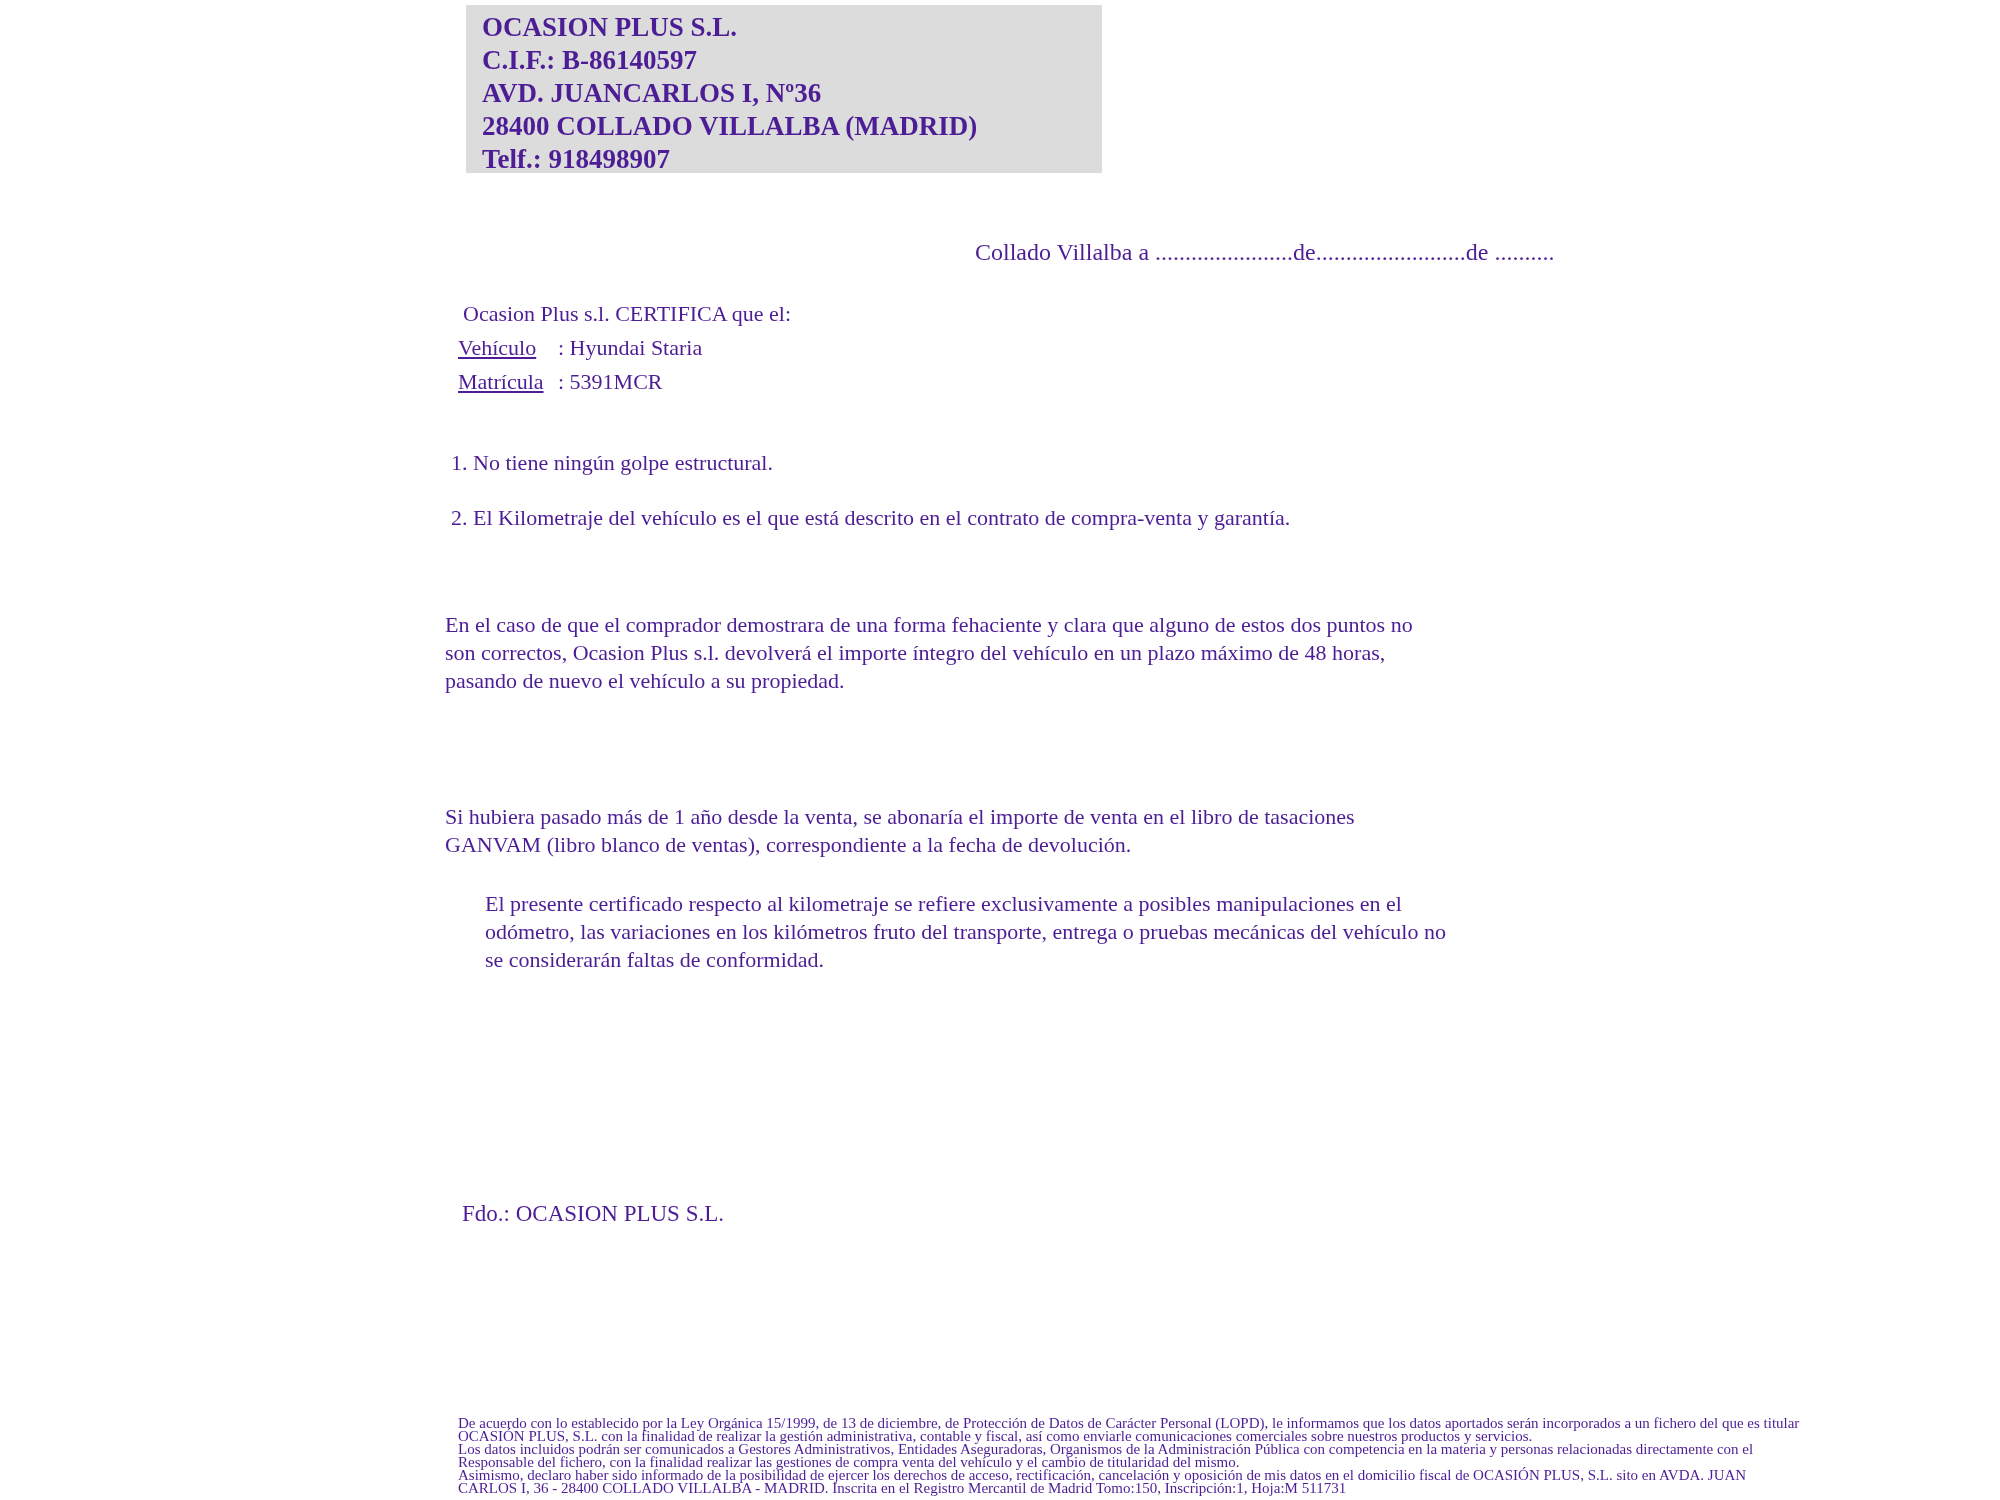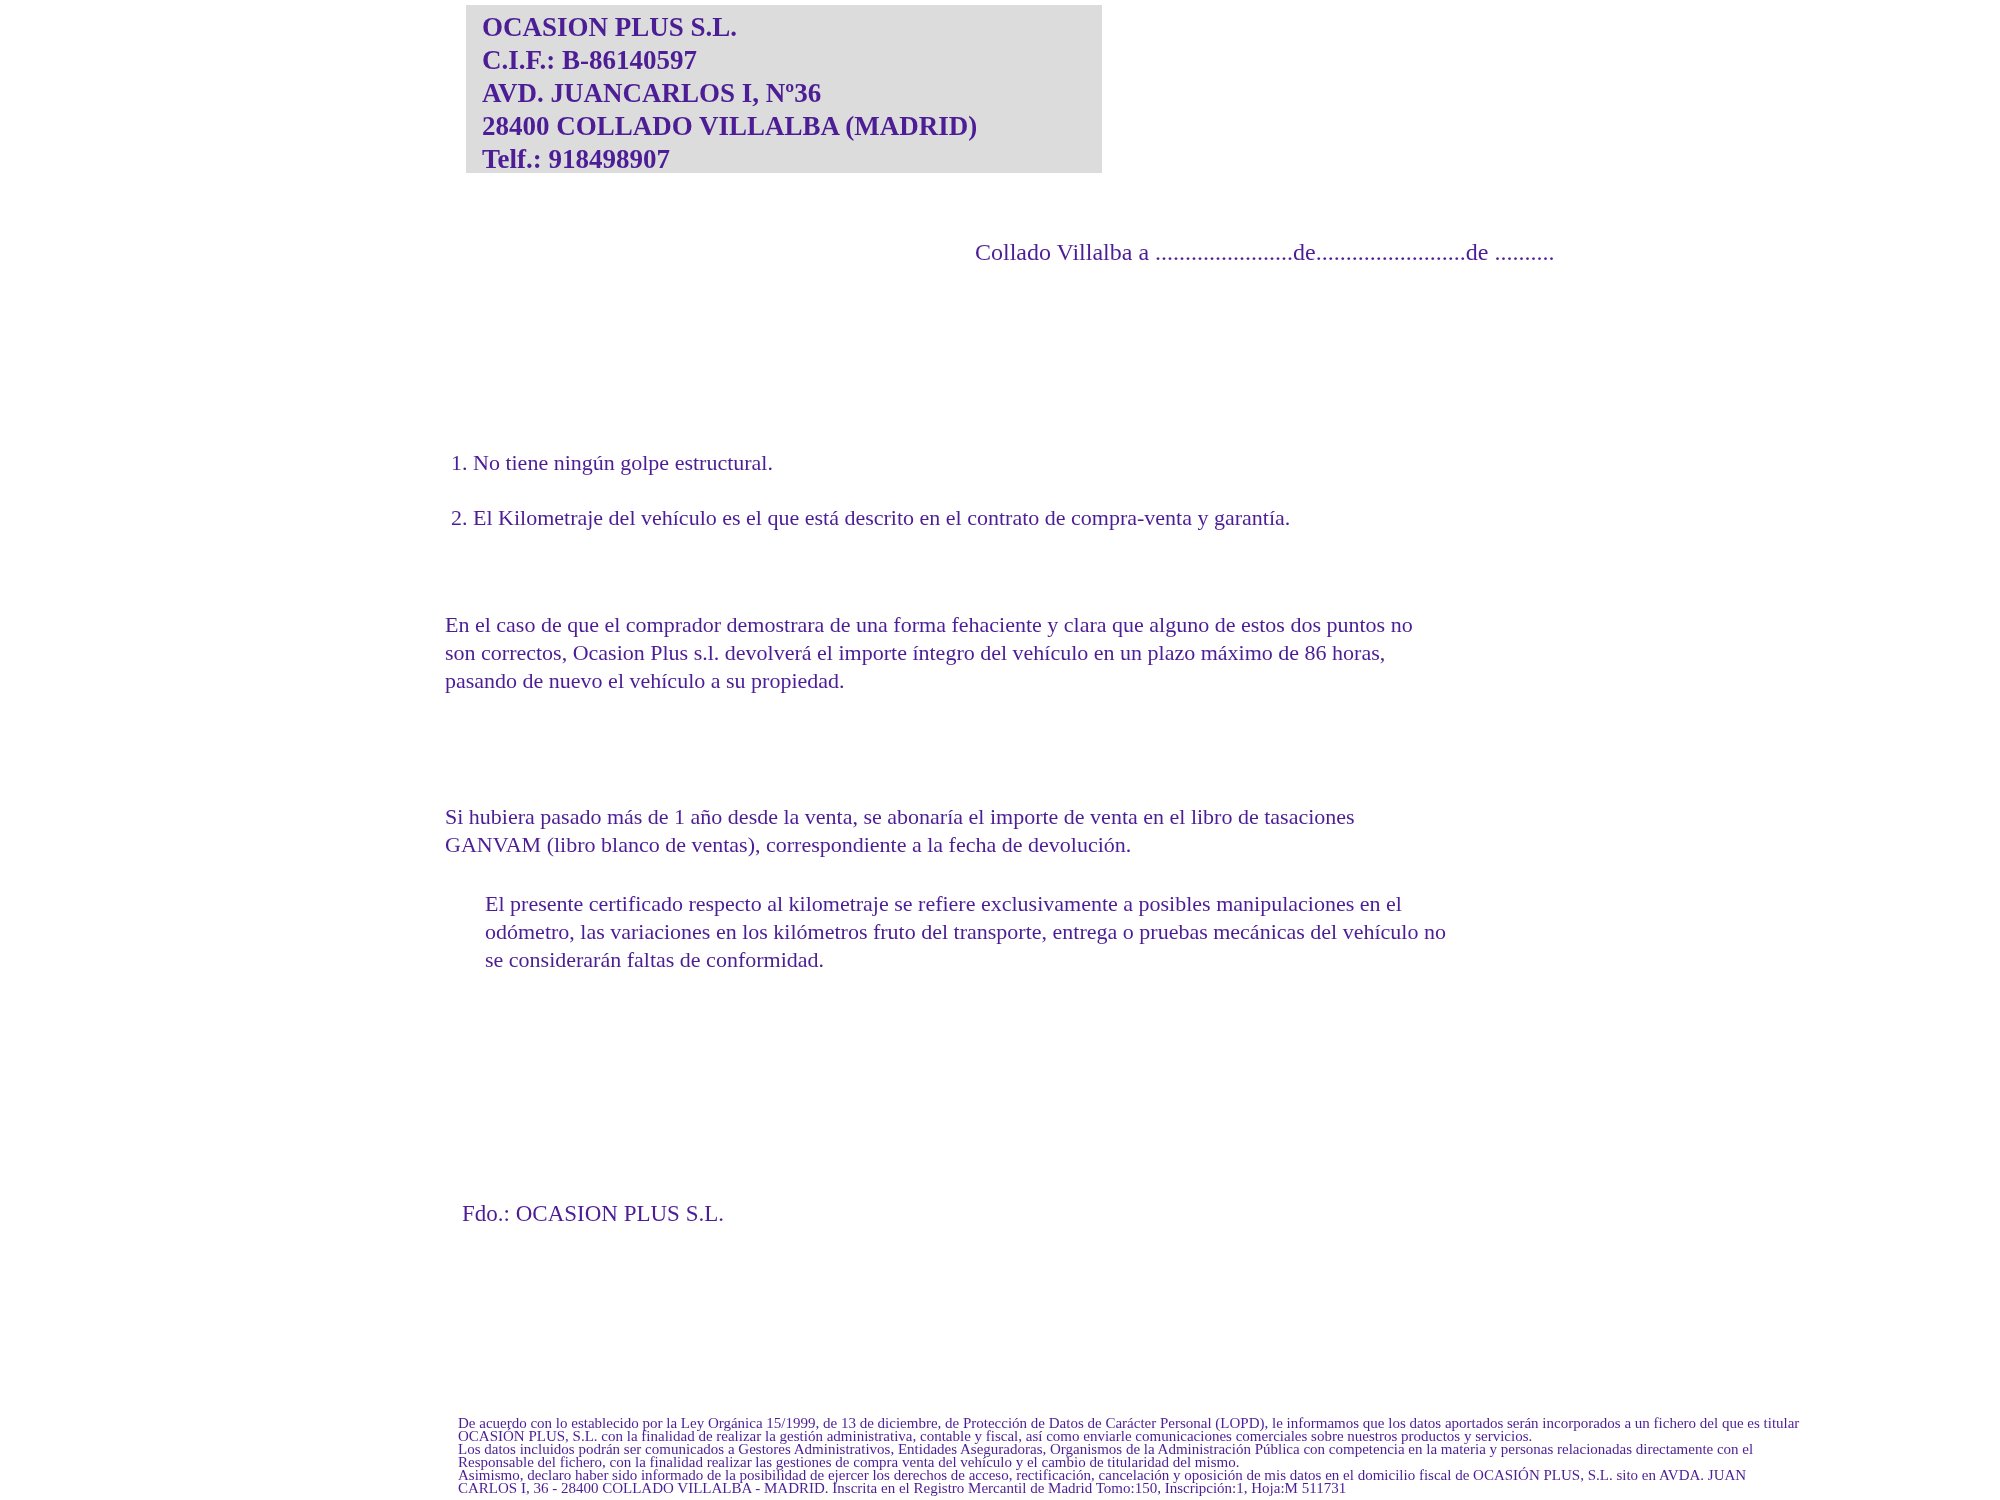--- a/index.html
+++ b/index.html
@@ -105,27 +105,36 @@
 <div class="page">
 
   <div class="header-box">OCASION PLUS S.L.
 C.I.F.: B-86140597
 AVD. JUANCARLOS I, Nº36
 28400 COLLADO VILLALBA (MADRID)
 Telf.: 918498907</div>
 
   <div class="date-line">Collado Villalba a .......................de.........................de ..........</div>
 
+  <div class="certify">
+    <div class="intro">Ocasion Plus s.l. CERTIFICA que el:</div>
+    <div class="field-row">
+      <span class="field-label-box"><span class="field-label">Vehículo</span></span><span>: Hyundai Staria</span>
+    </div>
+    <div class="field-row">
+      <span class="field-label-box"><span class="field-label">Matrícula</span></span><span>: 5391MCR</span>
+    </div>
+  </div>
 
   <div class="point point-1">1. No tiene ningún golpe estructural.</div>
 
   <div class="point point-2">2. El Kilometraje del vehículo es el que está descrito en el contrato de compra-venta y garantía.</div>
 
   <div class="para para-1">En el caso de que el comprador demostrara de una forma fehaciente y clara que alguno de estos dos puntos no
-son correctos, Ocasion Plus s.l. devolverá el importe íntegro del vehículo en un plazo máximo de 86 horas,
+son correctos, Ocasion Plus s.l. devolverá el importe íntegro del vehículo en un plazo máximo de 48 horas,
 pasando de nuevo el vehículo a su propiedad.</div>
 
 
   <div class="para para-3">Si hubiera pasado más de 1 año desde la venta, se abonaría el importe de venta en el libro de tasaciones
 GANVAM (libro blanco de ventas), correspondiente a la fecha de devolución.</div>
 
   <div class="para para-4">El presente certificado respecto al kilometraje se refiere exclusivamente a posibles manipulaciones en el
 odómetro, las variaciones en los kilómetros fruto del transporte, entrega o pruebas mecánicas del vehículo no
 se considerarán faltas de conformidad.</div>
 

